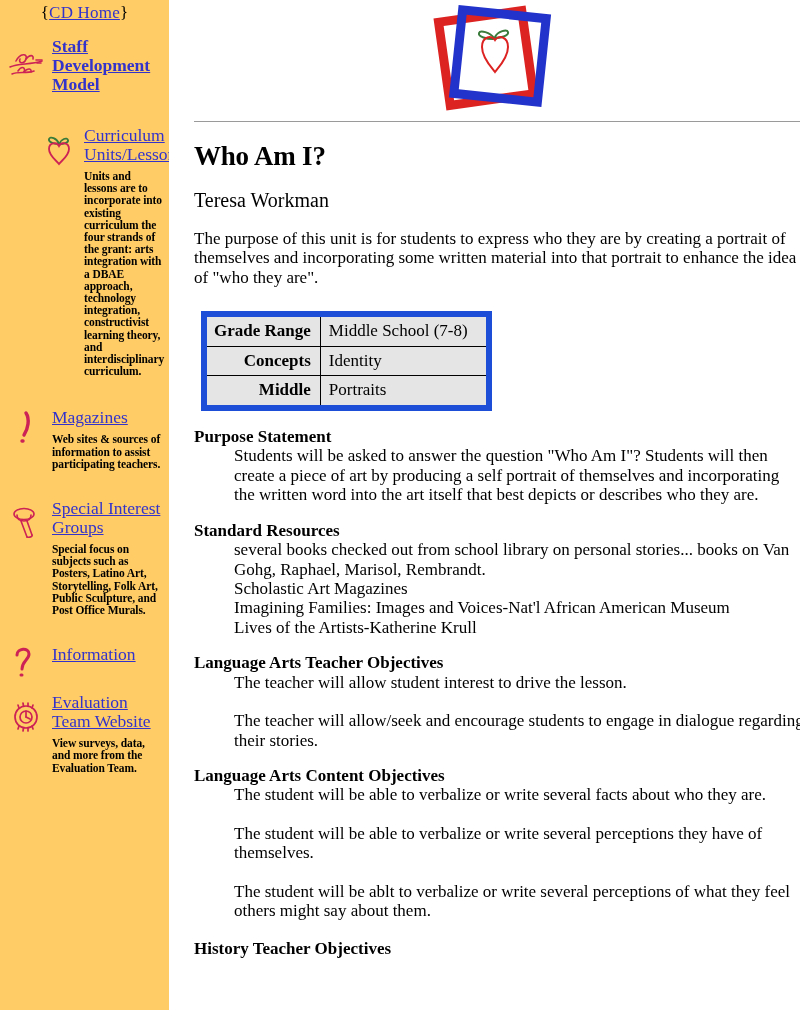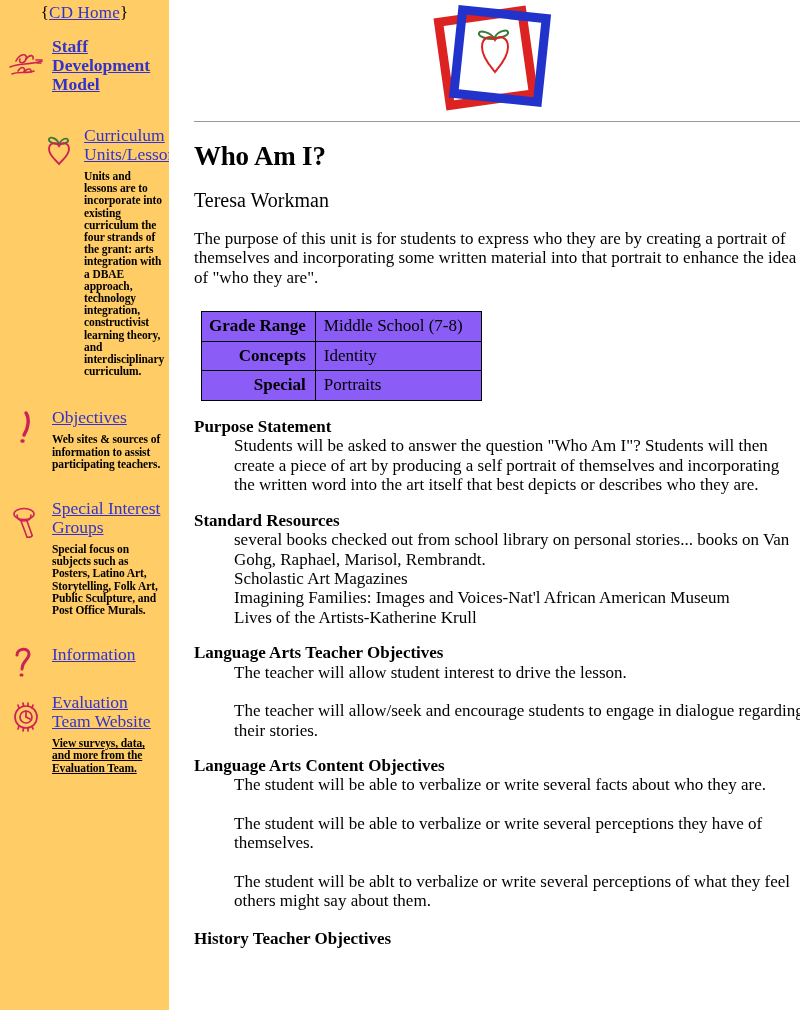--- a/index.html
+++ b/index.html
@@ -121,22 +121,22 @@
   p.intro {
     font-size: 17px;
     line-height: 19.5px;
     margin: 18px 0 0 0;
     width: 607px;
   }
 
   table.meta {
     border-collapse: collapse;
     margin: 24px 0 0 7px;
-    border: 1px solid #1d4ed8;
-    background: #8b5cf6;
+    border: 6px solid #1d4ed8;
+    background: #e5e5e5;
   }
   table.meta td {
     border: 1px solid #000;
     font-size: 17px;
     padding: 4px 7px 5px 7px;
     line-height: 1.15;
   }
   table.meta td.key {
     font-weight: bold;
     text-align: right;
@@ -210,21 +210,21 @@
 
     <div class="nav-block" style="margin-top:31px;">
       <span class="nav-icon" style="top:-3px;">
         <svg width="42" height="42" viewBox="0 0 42 42">
           <g fill="none" stroke="#CC2255" stroke-linecap="round">
             <path d="M20 8 C24 14, 22 24, 18 30" stroke-width="3.4"></path>
             <path d="M16 36 L17 36" stroke-width="3.4"></path>
           </g>
         </svg>
       </span>
-      <a class="nav-link" href="#">Objectives</a>
+      <a class="nav-link" href="#">Magazines</a>
       <div class="nav-desc">Web sites &amp; sources of information to assist participating teachers.</div>
     </div>
 
     <div class="nav-block" style="margin-top:29px;">
       <span class="nav-icon" style="top:3px;">
         <svg width="42" height="42" viewBox="0 0 42 42">
           <g fill="none" stroke="#CC2255" stroke-width="1.6" stroke-linecap="round">
             <ellipse cx="18" cy="12" rx="10" ry="5.5"></ellipse>
             <path d="M11 13 C11 17, 14 19, 18 19 C22 19, 25 17, 25 13"></path>
             <path d="M15 19 L21 35"></path>
@@ -242,21 +242,21 @@
         <svg width="42" height="42" viewBox="0 0 42 42">
           <g fill="none" stroke="#CC2255" stroke-width="3" stroke-linecap="round">
             <path d="M11 16 C11 9, 23 8, 23 15 C23 21, 16 22, 16 30"></path>
             <path d="M15 36 L16 36"></path>
           </g>
         </svg>
       </span>
       <a class="nav-link" href="#">Information</a>
     </div>
 
-    <div class="nav-block" style="margin-top:29px;text-decoration:underline;">
+    <div class="nav-block" style="margin-top:29px;">
       <span class="nav-icon" style="top:4px;">
         <svg width="42" height="42" viewBox="0 0 42 42">
           <g fill="none" stroke="#CC2255" stroke-width="1.7" stroke-linecap="round">
             <circle cx="20" cy="20" r="11"></circle>
             <circle cx="20" cy="20" r="6"></circle>
             <path d="M20 14 L20 20"></path>
             <path d="M20 20 L24 22"></path>
             <path d="M12 8 L13 11 M17 6 L17.5 9 M22 6 L22 9 M27 8 L26 11"></path>
             <path d="M12 32 L13 29 M17 34 L17.5 31 M22 34 L22 31 M27 32 L26 29"></path>
           </g>
@@ -296,21 +296,21 @@
       <tbody>
         <tr>
           <td class="key">Grade Range</td>
           <td class="val">Middle School (7-8)</td>
         </tr>
         <tr>
           <td class="key">Concepts</td>
           <td class="val">Identity</td>
         </tr>
         <tr>
-          <td class="key">Special</td>
+          <td class="key">Middle</td>
           <td class="val">Portraits</td>
         </tr>
       </tbody>
     </table>
 
     <h3 class="section">Purpose Statement</h3>
     <div class="indent">
       <p class="para">Students will be asked to answer the question "Who Am I"? Students will then create a piece of art by producing a self portrait of themselves and incorporating the written word into the art itself that best depicts or describes who they are.</p>
     </div>
 

